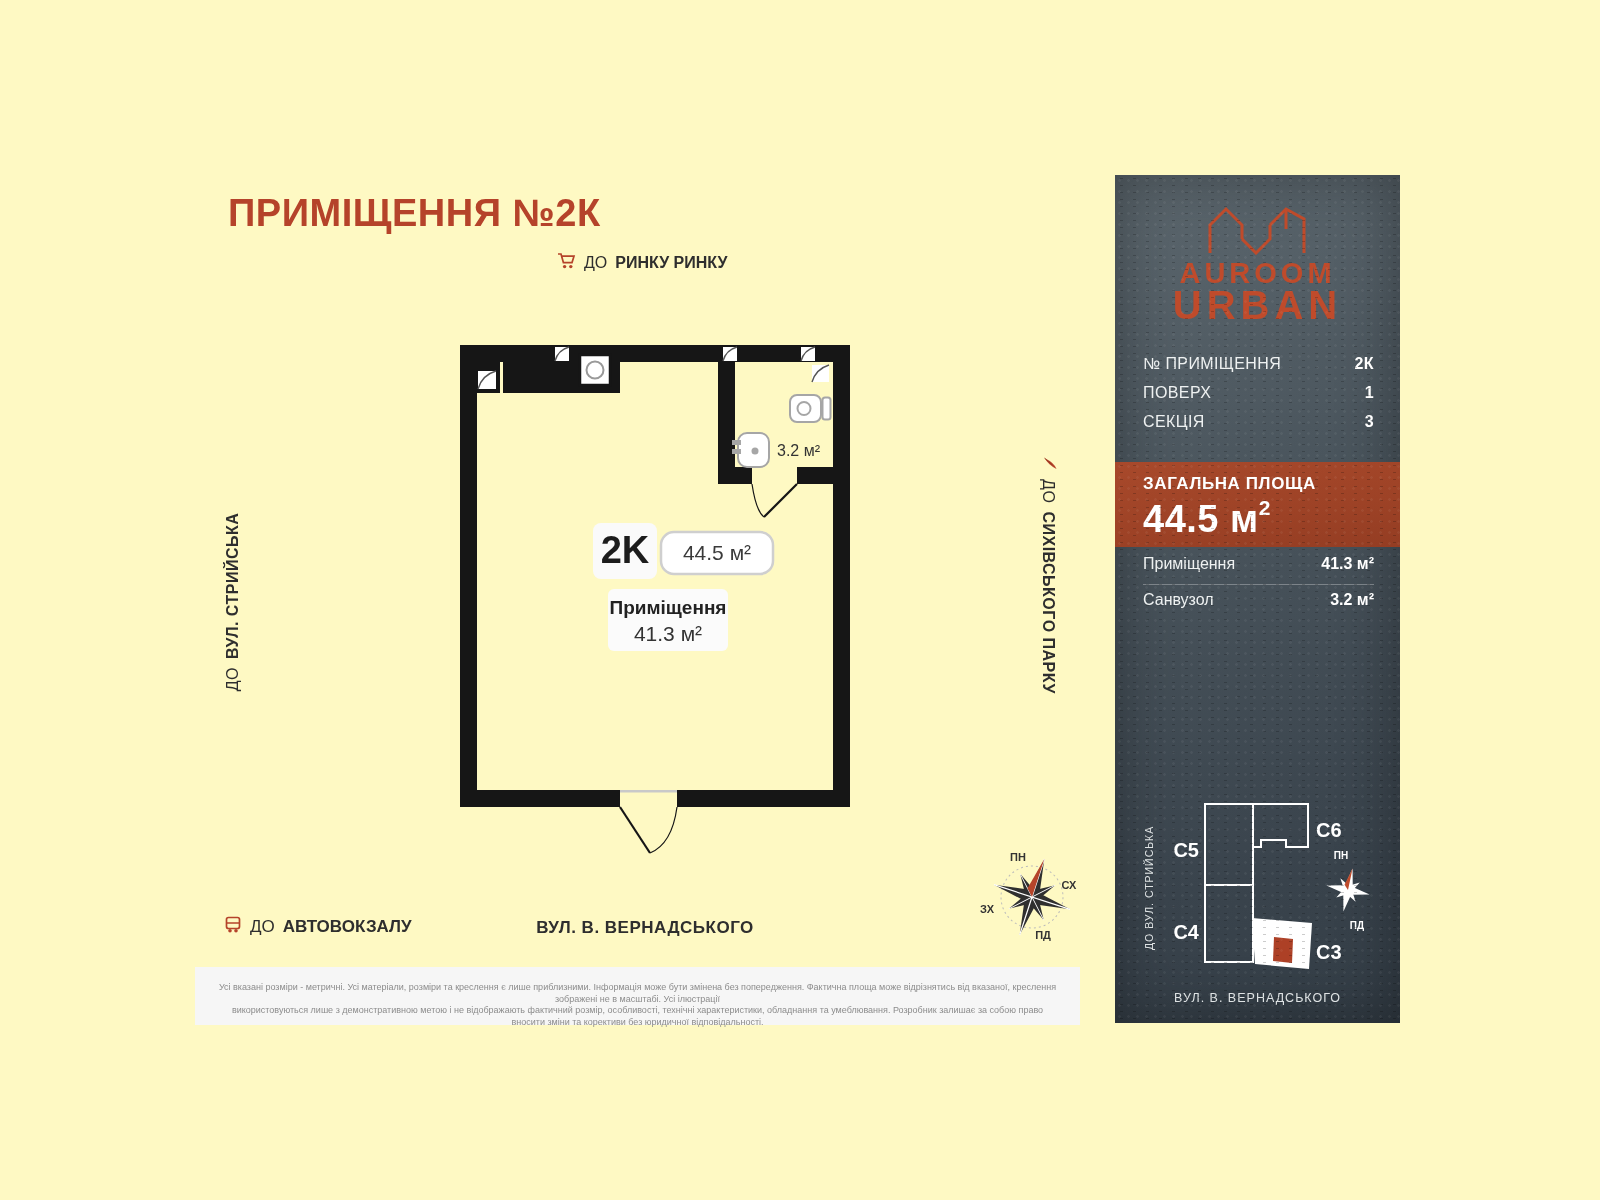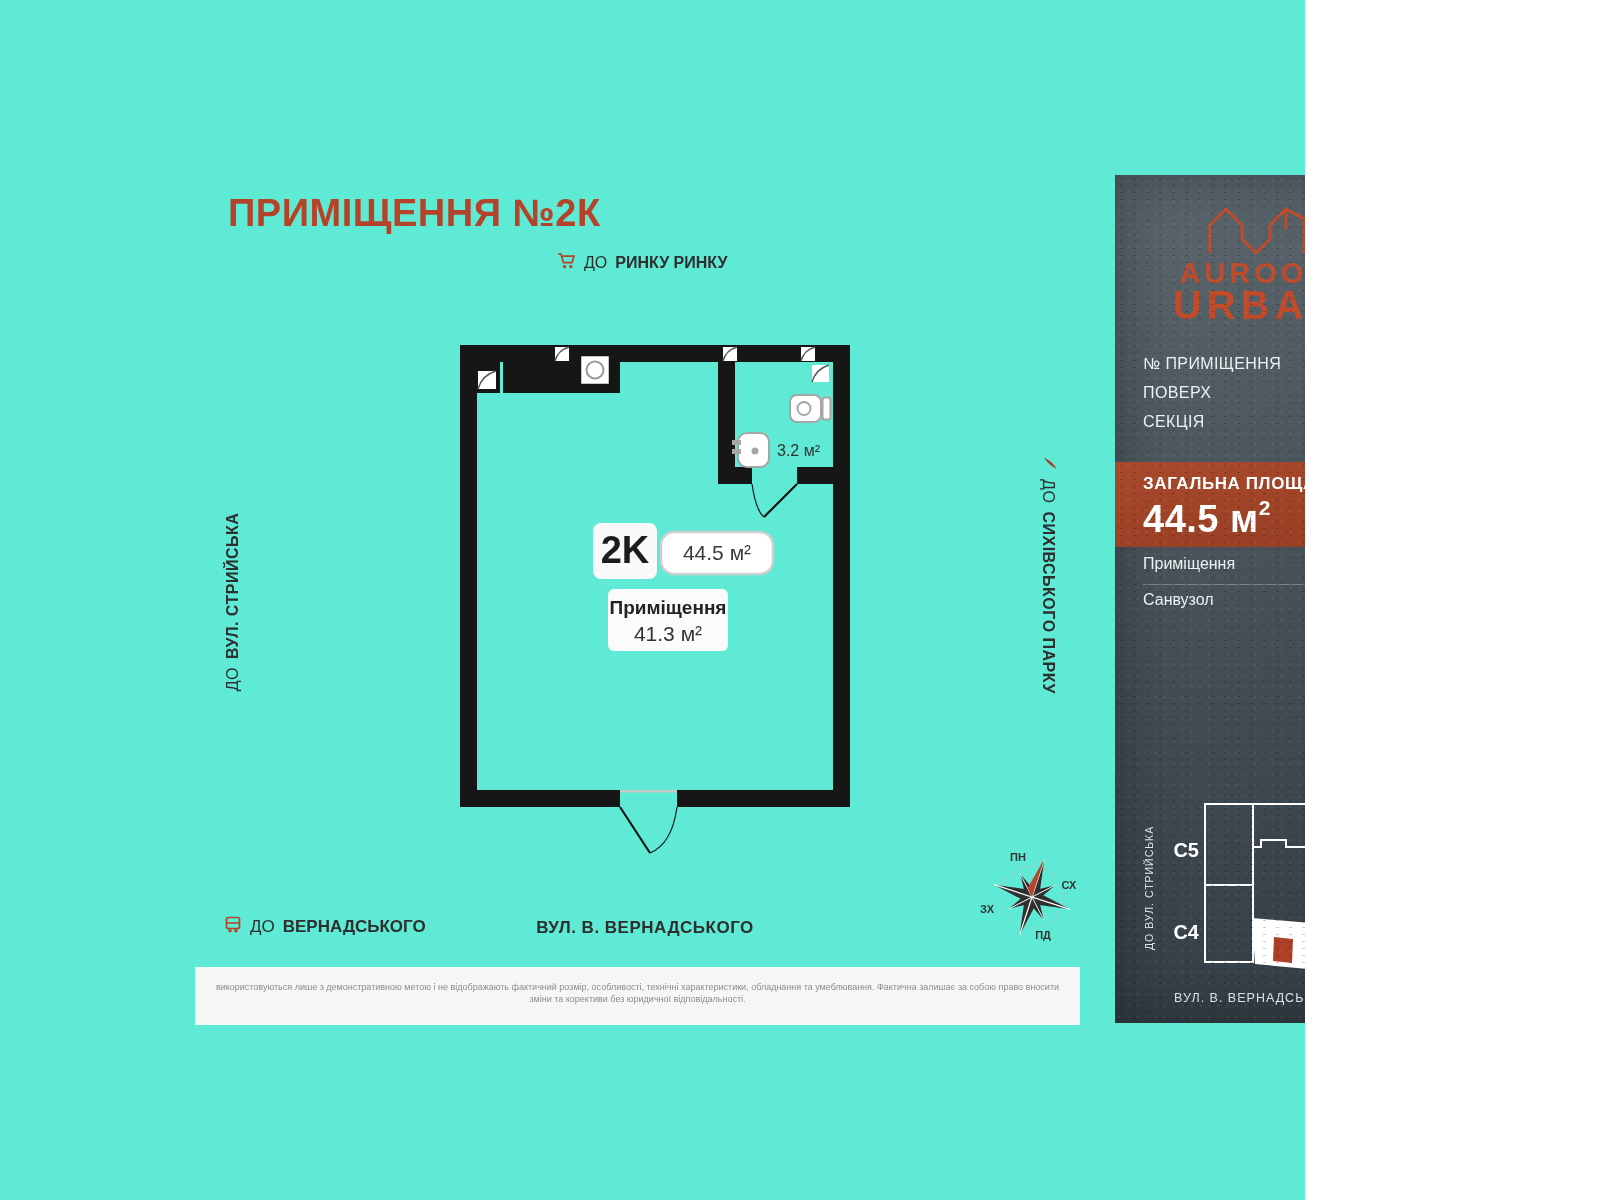--- a/index.html
+++ b/index.html
@@ -1,16 +1,16 @@
 <!DOCTYPE html>
 <html><head>
 <meta charset="utf-8">
 <style>
   html,body{margin:0;padding:0;background:#fff;font-family:"Liberation Sans","DejaVu Sans",sans-serif;}
-  .canvas{position:relative;width:1305px;height:1200px;background:#5eead4;overflow:hidden;}
+  .canvas{position:relative;width:1600px;height:1200px;background:#fef9c3;overflow:hidden;}
 
   .page-title{position:absolute;left:228px;top:192px;font-size:38px;font-weight:700;color:#b5432a;letter-spacing:.5px;}
 
   .dir{display:flex;align-items:center;gap:8px;color:#2e2e2e;font-size:16px;white-space:nowrap;}
   .dir .pfx{font-weight:400;}
   .dir .nm{font-weight:700;}
   .dir-market{position:absolute;left:557px;top:252px;}
   .dir-bus{position:absolute;left:224px;top:916px;font-size:17px;}
   .street-bottom{position:absolute;left:645px;top:918px;transform:translateX(-50%);font-size:17px;font-weight:700;color:#2e2e2e;letter-spacing:.5px;}
   .street-left{position:absolute;left:233px;top:602px;transform:translate(-50%,-50%) rotate(-90deg);white-space:nowrap;font-size:16px;color:#2e2e2e;letter-spacing:.5px;}
@@ -167,26 +167,27 @@
   <div class="dir dir-bus">
     <span>
       <svg width="18" height="17" viewBox="0 0 18 17">
           <rect x="2.5" y="1.5" width="13" height="11" rx="2" fill="none" stroke="#b5432a" stroke-width="1.7"></rect>
           <line x1="2.5" y1="7" x2="15.5" y2="7" stroke="#b5432a" stroke-width="1.5"></line>
           <circle cx="6" cy="14.8" r="1.8" fill="#b5432a"></circle>
           <circle cx="12" cy="14.8" r="1.8" fill="#b5432a"></circle>
         </svg>
     </span>
     <span class="pfx">ДО</span>
-    <span class="nm">ВЕРНАДСЬКОГО</span>
+    <span class="nm">АВТОВОКЗАЛУ</span>
   </div>
   <div class="street-bottom">ВУЛ. В. ВЕРНАДСЬКОГО</div>
 
   <div class="disclaimer">
-    <div>використовуються лише з демонстративною метою і не відображають фактичний розмір, особливості, технічні характеристики, обладнання та умеблювання. Фактична залишає за собою право вносити зміни та корективи без юридичної відповідальності.</div>
+    <div>Усі вказані розміри - метричні. Усі матеріали, розміри та креслення є лише приблизними. Інформація може бути змінена без попередження. Фактична площа може відрізнятись від вказаної, креслення зображені не в масштабі. Усі ілюстрації</div>
+    <div>використовуються лише з демонстративною метою і не відображають фактичний розмір, особливості, технічні характеристики, обладнання та умеблювання. Розробник залишає за собою право вносити зміни та корективи без юридичної відповідальності.</div>
   </div>
 
   <div class="panel">
 
     <svg class="brand-mark" width="120" height="52" viewBox="0 0 120 52">
       <g fill="none" stroke="#bf4b2b" stroke-width="3" stroke-linejoin="miter">
         <path d="M12,50 V22 L28,6 L44,22 V36"></path>
         <path d="M44,36 L58,50 L72,36 V22"></path>
         <path d="M72,22 L88,6 L106,16 V50"></path>
         <path d="M88,6 V26"></path>

